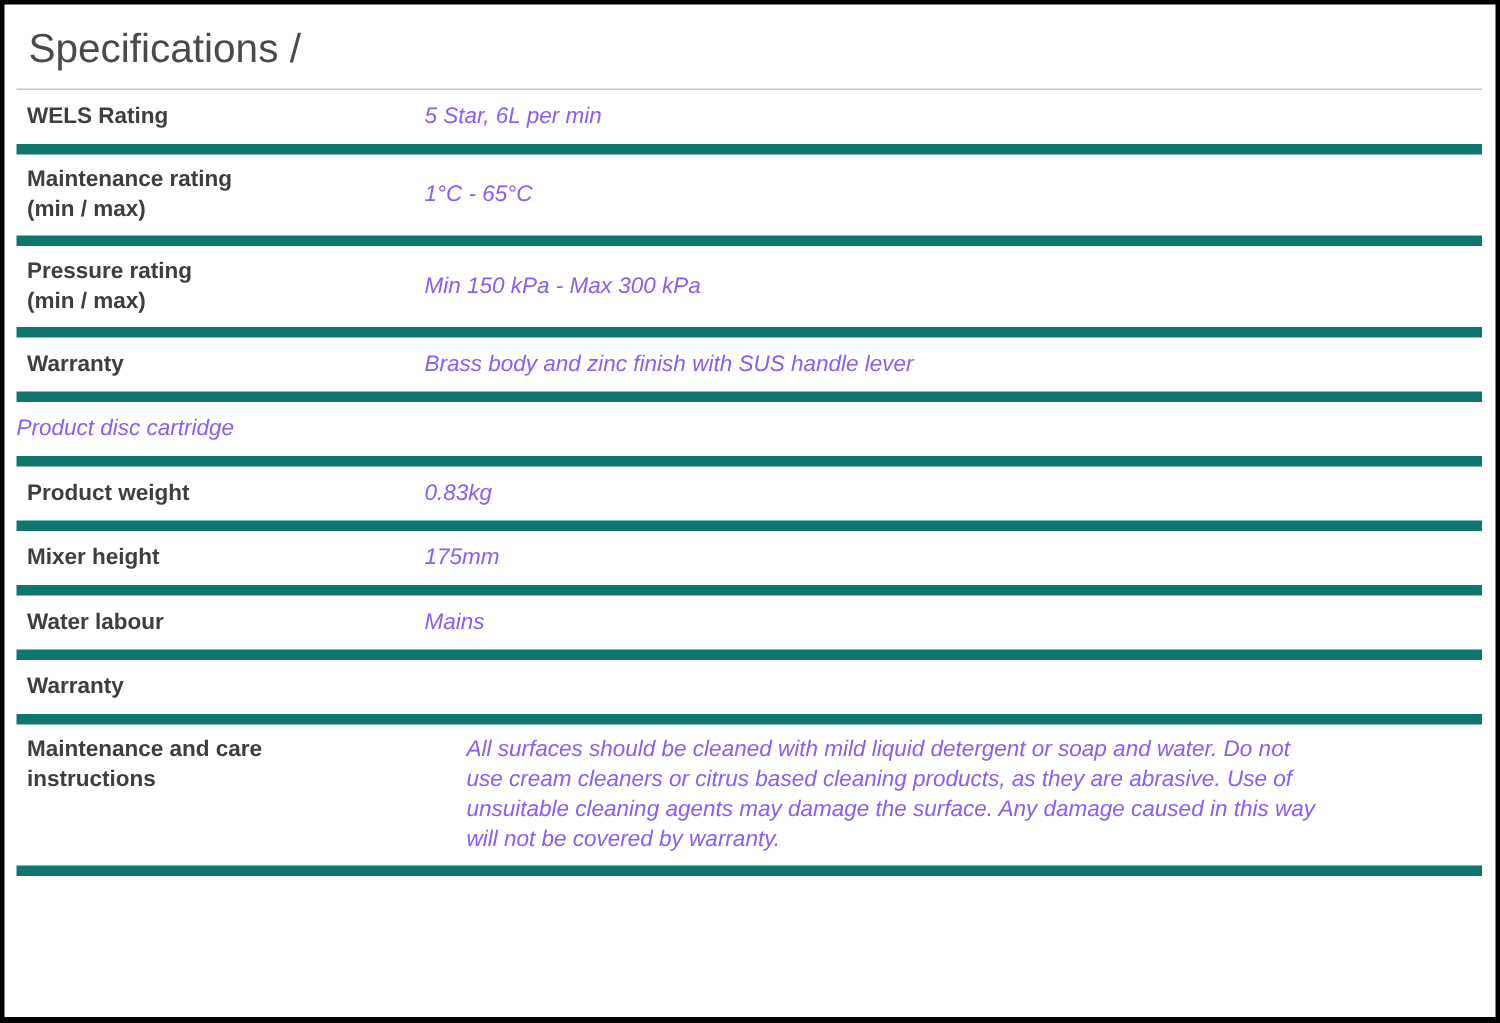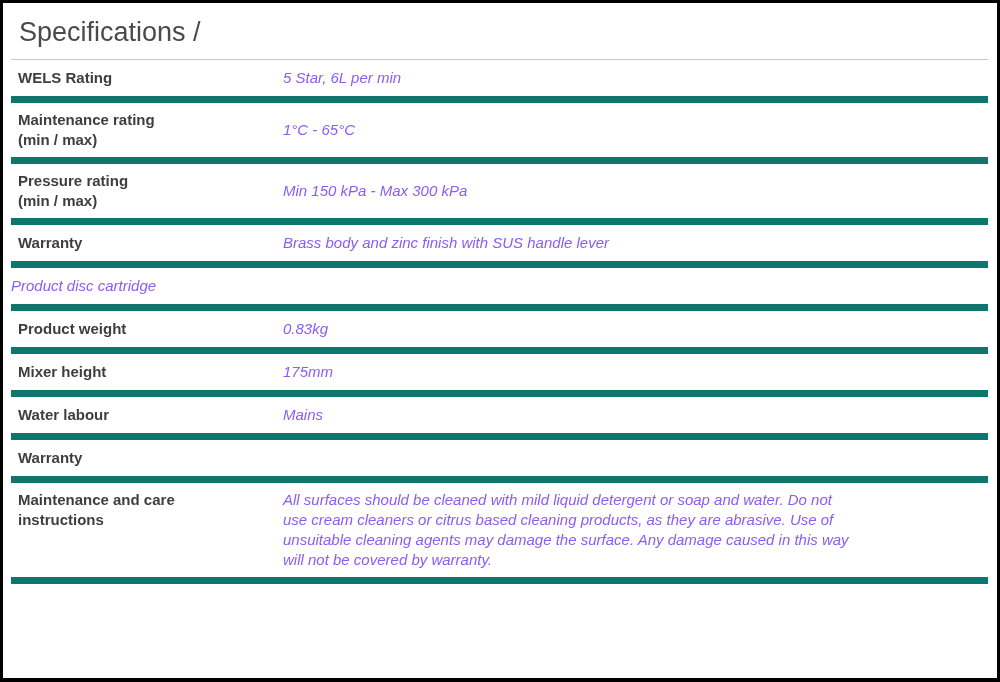--- a/index.html
+++ b/index.html
@@ -28,21 +28,21 @@
   .spec-table { width: 100%; }
 
   .spec-row {
     display: flex;
     align-items: center;
     min-height: 43px;
     padding: 7px 0;
     border-bottom: 7px solid #0f766e;
   }
 
-  .spec-row.top-align { align-items: flex-start; }
+  .spec-row.top-align { align-items: flex-start; gap: 28px; }
 
   .spec-label {
     flex: none;
     width: 272px;
     padding-left: 7px;
     font-size: 15px;
     line-height: 20px;
     font-weight: bold;
     color: #3e3e3d;
     white-space: pre-line;

